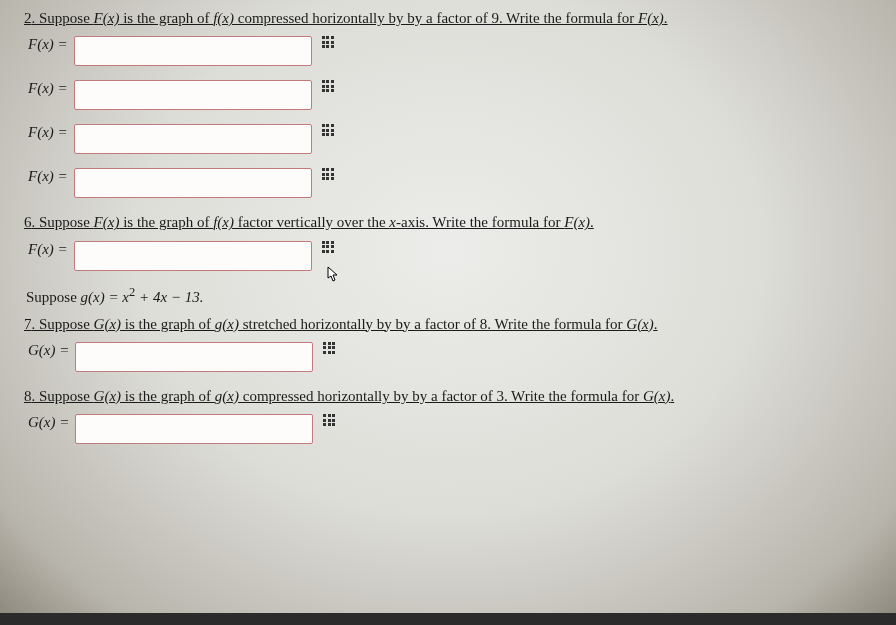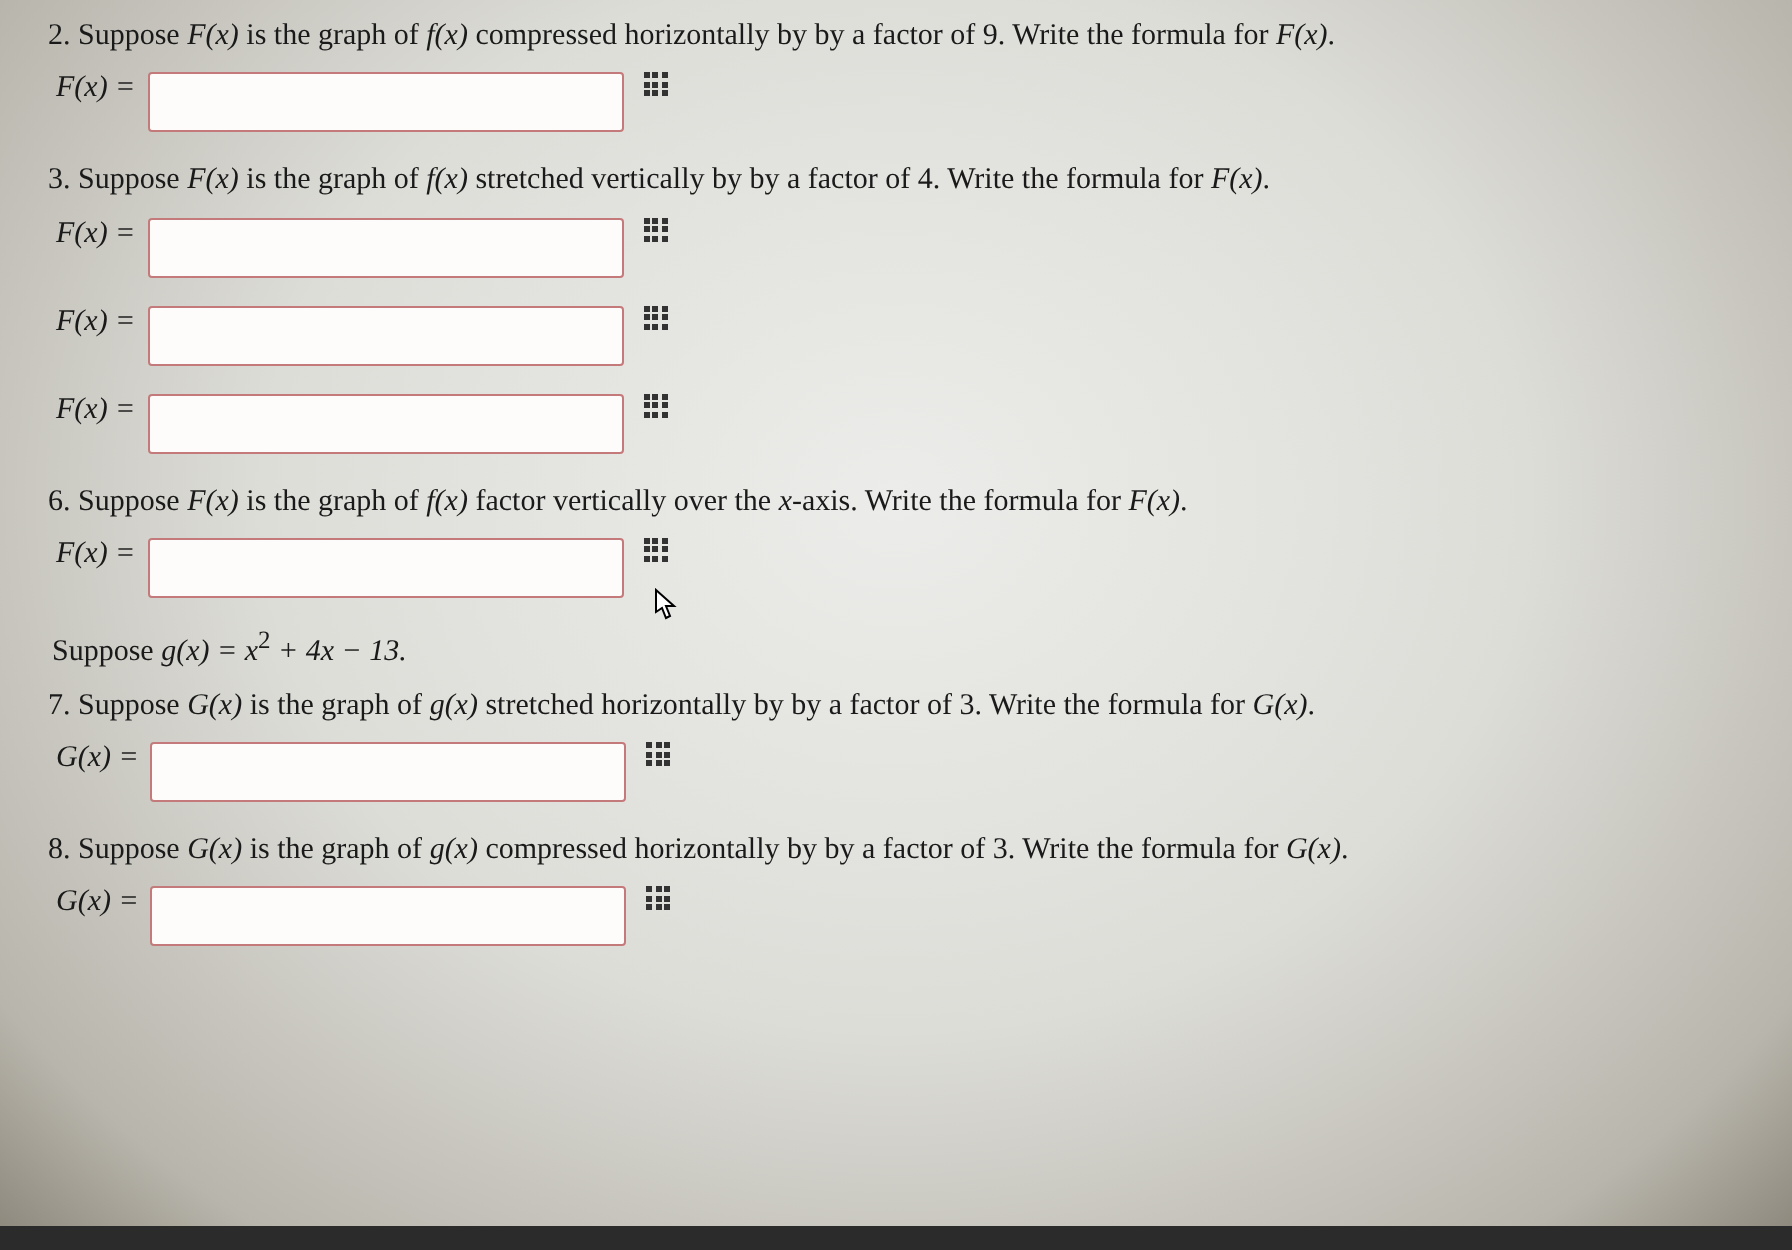--- a/index.html
+++ b/index.html
@@ -22,20 +22,21 @@
     left:0; right:0; bottom:0;
     height:12px;
     background:#2b2b2b;
   }
   .q {
     margin-bottom: 14px;
   }
   .prompt {
     margin-bottom: 8px;
     line-height: 1.35;
+    text-decoration: underline;
   }
   .answer-row {
     display: flex;
     align-items: flex-start;
     gap: 6px;
     margin-left: 4px;
     margin-bottom: 10px;
   }
   .lhs {
     font-style: italic;
@@ -97,23 +98,20 @@
         <span class="r">
           <span class="d"></span>
           <span class="d"></span>
           <span class="d"></span>
         </span>
       </span>
   </div>
 </div>
 
 <div class="q">
-  <div class="prompt">
-    <span>3</span>. <span>Suppose </span><span class="fn">F(x)</span><span> is the graph of </span><span class="fn">f(x)</span><span> stretched vertically by by a factor of 4. Write the formula for </span><span class="fn">F(x)</span><span>.</span>
-  </div>
   <div class="answer-row">
     <span class="lhs">F(x) =</span>
     <input class="ans-input" type="text" style="">
     <span class="grid-icon">
         <span class="r">
           <span class="d"></span>
           <span class="d"></span>
           <span class="d"></span>
         </span>
         <span class="r">
@@ -209,21 +207,21 @@
     </span>
   </div>
 </div>
 
 <div class="gx-line">
   <span>Suppose </span><span class="fn">g(x) = x</span><sup>2</sup><span class="fn"> + 4x − 13.</span>
 </div>
 
 <div class="q">
   <div class="prompt">
-    <span>7</span>. <span>Suppose </span><span class="fn">G(x)</span><span> is the graph of </span><span class="fn">g(x)</span><span> stretched horizontally by by a factor of 3. Write the formula for </span><span class="fn">G(x)</span><span>.</span>
+    <span>7</span>. <span>Suppose </span><span class="fn">G(x)</span><span> is the graph of </span><span class="fn">g(x)</span><span> stretched horizontally by by a factor of 8. Write the formula for </span><span class="fn">G(x)</span><span>.</span>
   </div>
   <div class="answer-row">
     <span class="lhs">G(x) =</span>
     <input class="ans-input" type="text" style="">
     <span class="grid-icon">
         <span class="r">
           <span class="d"></span>
           <span class="d"></span>
           <span class="d"></span>
         </span>

